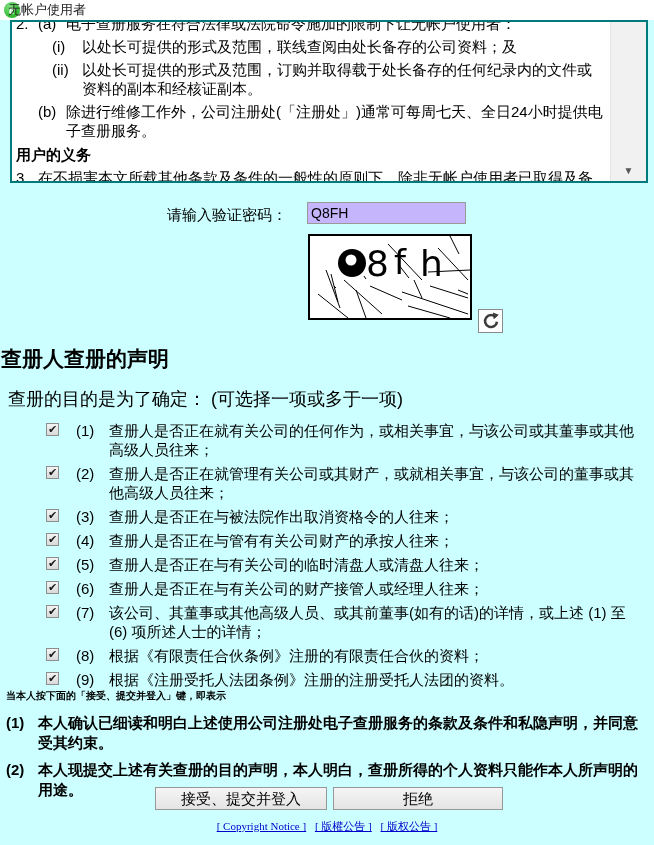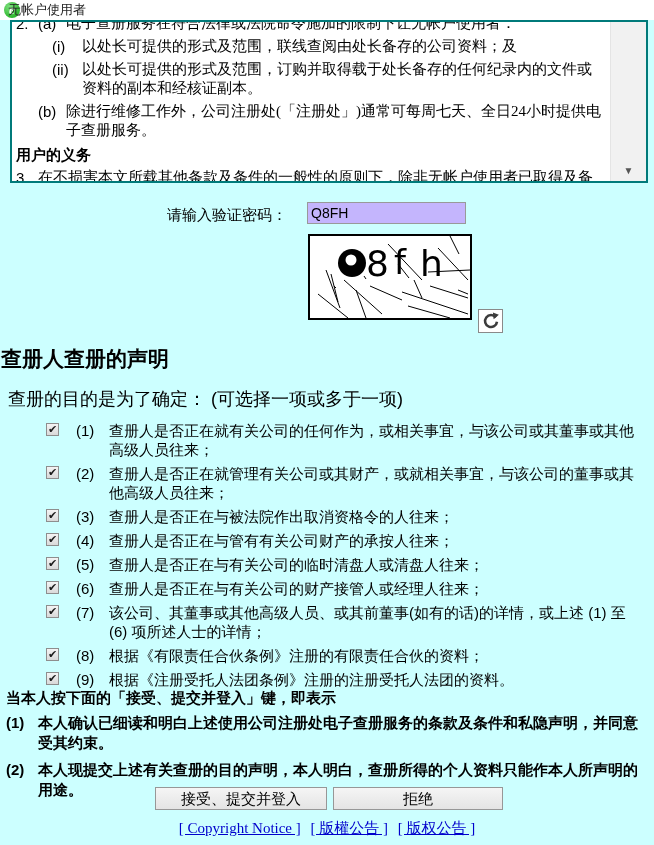--- a/index.html
+++ b/index.html
@@ -20,21 +20,21 @@
                background:#fff; border:2px solid #007A7A; overflow:hidden; }
   .terms-content { position:absolute; left:4px; top:0; right:40px; margin-top:-8px;
                    font-size:15px; line-height:19px; color:#000; }
   .trow { display:flex; margin-top:4px; }
   .trow:first-child { margin-top:0; }
   .tm1 { width:22px; flex:0 0 22px; }
   .tm2 { width:28px; flex:0 0 28px; }
   .tind36 { width:36px; flex:0 0 36px; }
   .tind22 { width:22px; flex:0 0 22px; }
   .tmi { width:30px; flex:0 0 30px; }
-  .ttx { flex:1;font-family:Liberation Serif, serif; }
+  .ttx { flex:1; }
   .terms-heading { font-weight:bold; margin-top:5px; font-size:15px; }
 
   
   .scrollbar { position:absolute; top:0; right:0; bottom:0; width:36px; background:#F1F1F1; border-left:1px solid #e4e4e4; }
   .scroll-down { position:absolute; bottom:5px; left:0; right:0; text-align:center;
                  font-size:10px; color:#555; cursor:default; }
 
   
   .captcha-label { position:absolute; left:167px; top:206px; font-size:15px; color:#000; }
   .captcha-input { position:absolute; left:307px; top:202px; width:159px; height:22px;
@@ -51,37 +51,37 @@
   .purpose-line { position:absolute; left:8px; top:387px; font-size:18px; color:#000; }
   .cb-list { position:absolute; left:46px; top:421px; width:596px; }
   .cb-row { display:flex; margin-bottom:5px; font-size:15px; line-height:19px; color:#000; }
   .cb { flex:0 0 13px; width:13px; height:13px; margin-top:2px; margin-right:17px;
         border:1px solid #8E8E8E; background:linear-gradient(#F4F4F4,#D9D9D9);
         font-size:11px; line-height:11px; text-align:center; color:#1a1a1a; cursor:pointer; }
   .cb-num { flex:0 0 33px; }
   .cb-txt { flex:1; }
 
   
-  .consent-intro { position:absolute; left:6px; top:689px; font-size:15px; font-weight:bold; color:#000; }
+  .consent-intro { position:absolute; left:6px; top:689px; font-size:10px; font-weight:bold; color:#000; }
   .consent-p { position:absolute; left:6px; width:644px; display:flex; font-size:15px;
                font-weight:bold; line-height:20px; color:#000; }
   .cp1 { top:713px; } .cp2 { top:760px; }
   .cnum { flex:0 0 32px; }
   .ctxt { flex:1; }
 
   
   .btn { position:absolute; top:787px; height:23px; background:linear-gradient(#F5F5F5,#E4E4E4);
          border:1px solid #979797; font-size:15px; color:#000; text-align:center; line-height:21px;
          cursor:pointer; font-family:"Liberation Sans","DejaVu Sans",sans-serif; }
   .btn-accept { left:155px; width:172px; }
   .btn-reject { left:333px; width:170px; }
 
   
   .footer { position:absolute; left:0; top:819px; width:654px; text-align:center;
-            font-size:15px; font-family:"Liberation Serif","DejaVu Serif",serif; }
+            font-size:11px; font-family:"Liberation Serif","DejaVu Serif",serif; }
   .footer a { color:#0000CC; text-decoration:underline; margin:0 3px; cursor:pointer; }
 </style>
 </head>
 <body>
 
 <div id="page">
 
   <div class="titlebar">
     <span class="e-icon">e</span>
     <span class="win-title">无帐户使用者</span>

